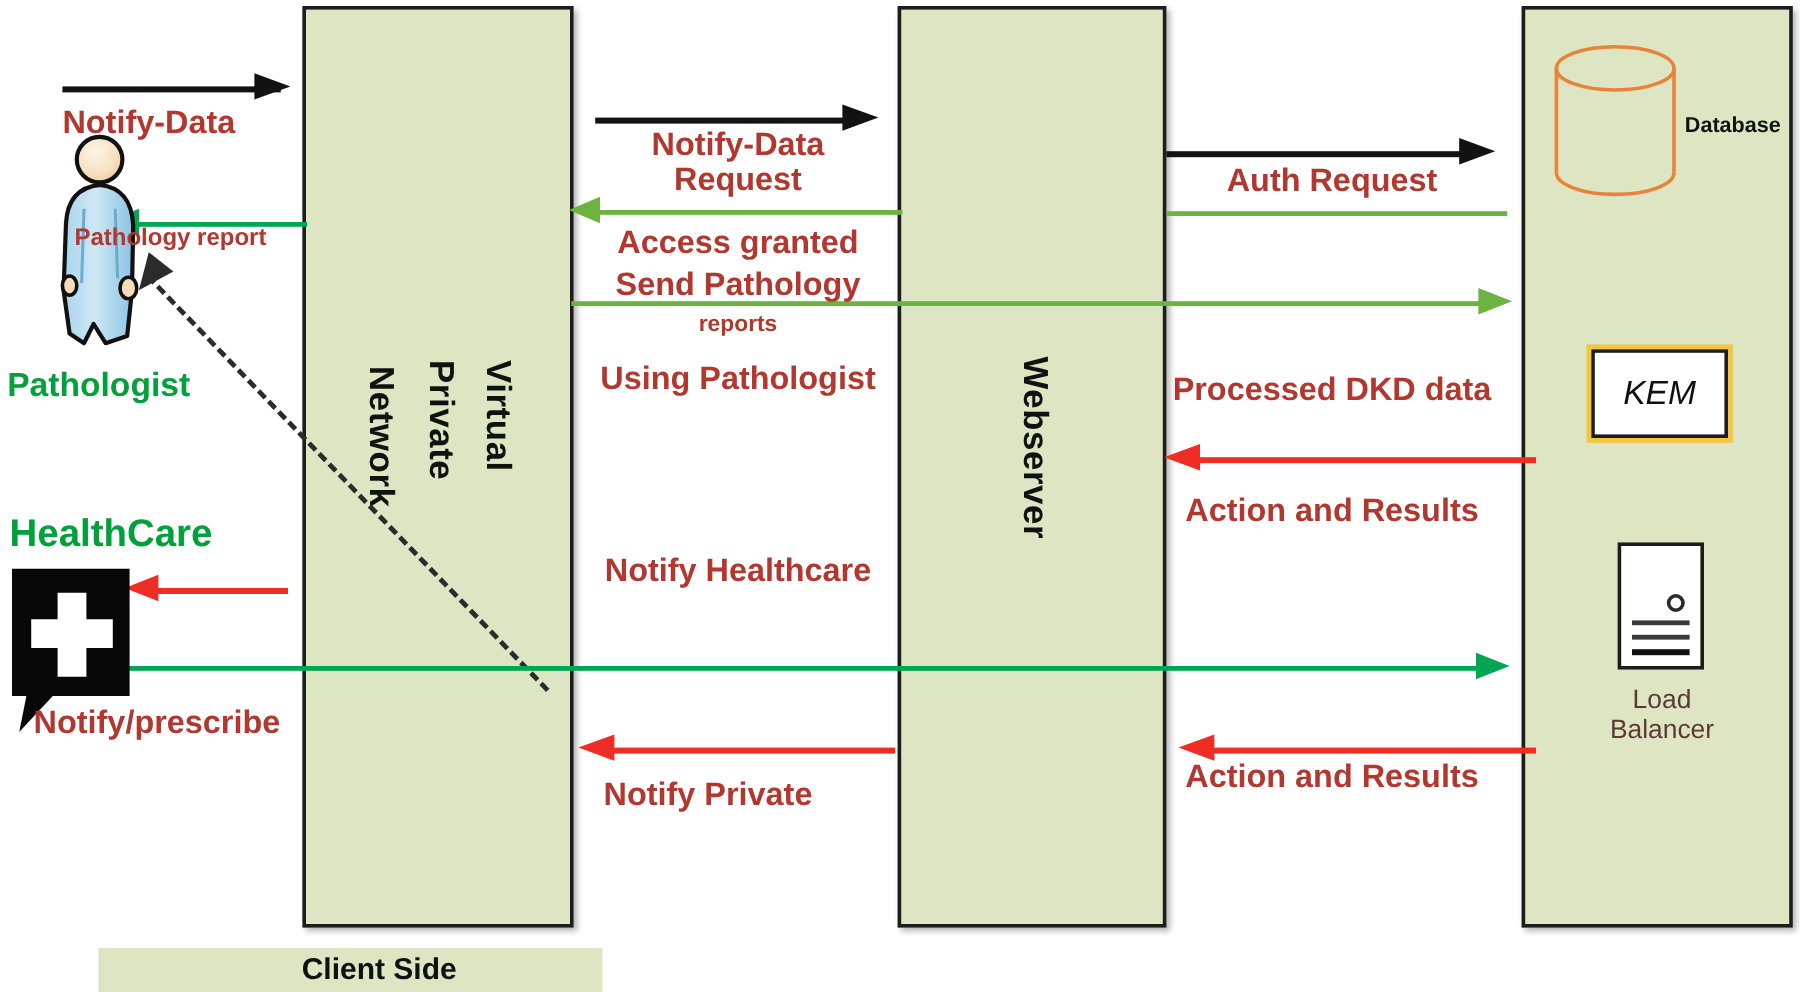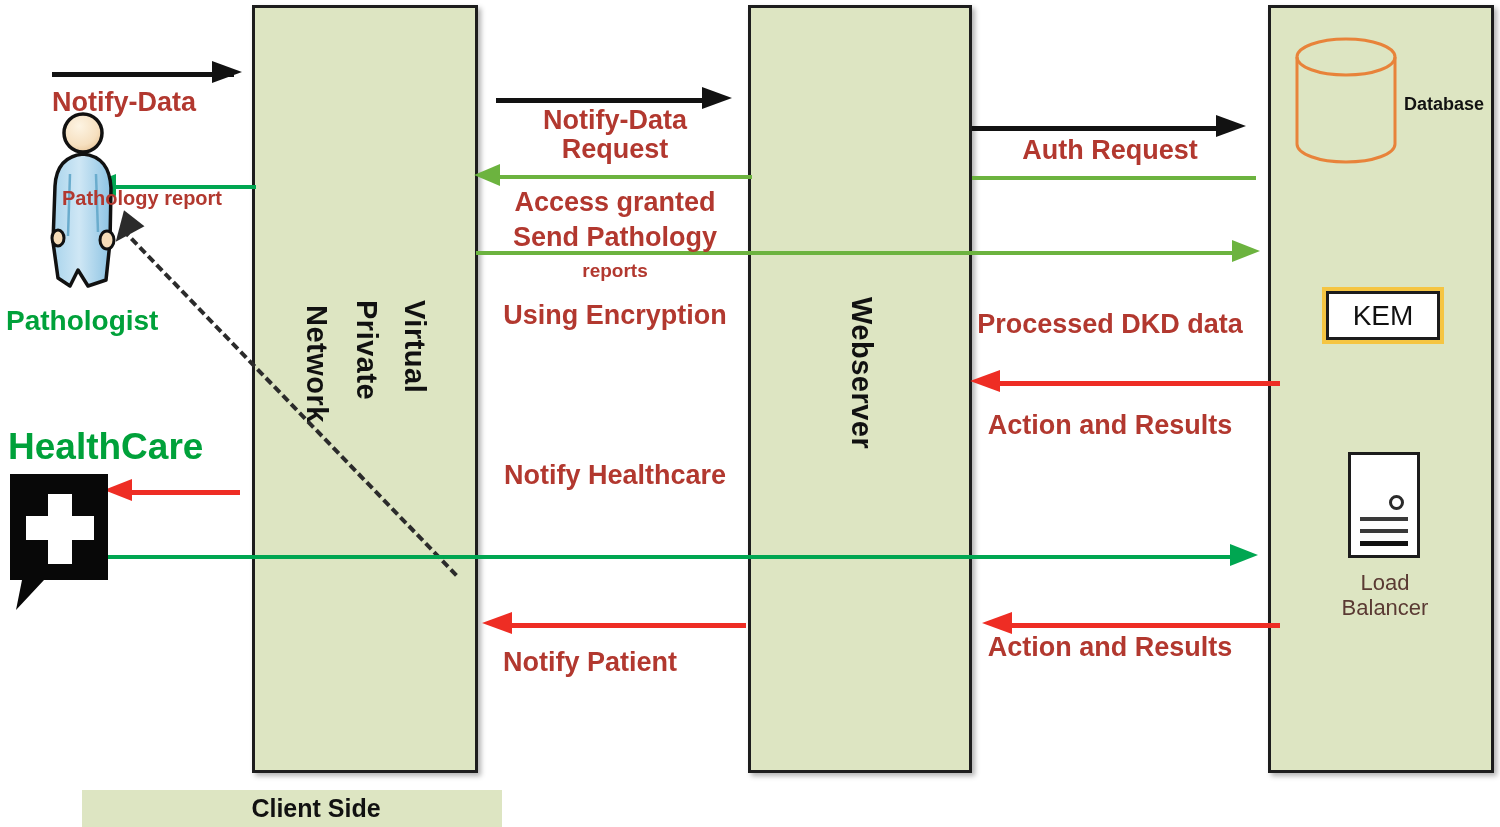--- a/index.html
+++ b/index.html
@@ -180,21 +180,21 @@
   <div class="cyl" style="left:1294px;top:36px;width:104px;height:130px;">
     <svg width="104" height="130" viewBox="0 0 104 130">
       <ellipse cx="52" cy="21" rx="49" ry="18" fill="none" stroke="#e8833a" stroke-width="3"></ellipse>
       <path d="M3 21 V108" fill="none" stroke="#e8833a" stroke-width="3"></path>
       <path d="M101 21 V108" fill="none" stroke="#e8833a" stroke-width="3"></path>
       <path d="M3 108 A49 18 0 0 0 101 108" fill="none" stroke="#e8833a" stroke-width="3"></path>
     </svg>
   </div>
   <div class="lab-black" style="left:1404px;top:94px;font-size:18px;">Database</div>
 
-  <div class="kem" style="left:1326px;top:291px;width:114px;height:49px;font-size:28px;">
+  <div class="kem" style="left:1326px;top:291px;width:114px;height:74px;font-size:28px;font-style:italic;">
     <span>KEM</span>
   </div>
 
   <div class="lb" style="left:1348px;top:452px;width:72px;height:106px;">
     <div class="dot" style="top:40px;"></div>
     <div class="bar" style="top:62px;"></div>
     <div class="bar" style="top:74px;"></div>
     <div class="bar" style="top:86px;height:5px;background:#111;"></div>
   </div>
   <div class="lb-label" style="left:1320px;top:570px;width:130px;font-size:22px;">
@@ -225,47 +225,48 @@
   </div>
 
   <div class="line" style="left:496px;top:175px;width:256px;border-top-width:4px;border-top-color:#6cb33f;"></div>
   <div class="head left" style="left:474px;top:164px;border-right:26px solid #6cb33f;"></div>
   <div class="lab c" style="left:495px;top:188px;width:240px;font-size:27px;">Access granted</div>
 
   <div class="line" style="left:476px;top:251px;width:764px;border-top-width:4px;border-top-color:#6cb33f;"></div>
   <div class="head right" style="left:1232px;top:240px;border-left:28px solid #6cb33f;"></div>
   <div class="lab c" style="left:495px;top:223px;width:240px;font-size:27px;">Send Pathology</div>
   <div class="lab c" style="left:495px;top:261px;width:240px;font-size:19px;">reports</div>
-  <div class="lab c" style="left:485px;top:301px;width:260px;font-size:27px;">Using Encryption</div>
+  <div class="lab c" style="left:485px;top:301px;width:260px;font-size:27px;">Using Pathologist</div>
 
   <div class="line" style="left:972px;top:126px;width:252px;border-top-width:5px;border-top-color:#121212;"></div>
   <div class="head right" style="left:1216px;top:115px;border-left:30px solid #121212;"></div>
   <div class="lab c" style="left:975px;top:136px;width:270px;font-size:27px;">Auth Request</div>
 
   <div class="line" style="left:972px;top:176px;width:284px;border-top-width:4px;border-top-color:#6cb33f;"></div>
 
   <div class="lab c" style="left:965px;top:262px;width:290px;font-size:27px;margin-top:48px;">Processed DKD data</div>
 
   <div class="line" style="left:996px;top:381px;width:284px;border-top-width:5px;border-top-color:#ee2d24;"></div>
   <div class="head left" style="left:970px;top:370px;border-right:30px solid #ee2d24;"></div>
   <div class="lab c" style="left:965px;top:411px;width:290px;font-size:27px;">Action and Results</div>
 
   <div class="lab c" style="left:490px;top:461px;width:250px;font-size:27px;">Notify Healthcare</div>
 
   <div class="line" style="left:128px;top:490px;width:112px;border-top-width:5px;border-top-color:#ee2d24;"></div>
   <div class="head left" style="left:104px;top:479px;border-right:28px solid #ee2d24;"></div>
 
   <div class="line" style="left:104px;top:555px;width:1134px;border-top-width:4px;border-top-color:#00a651;"></div>
   <div class="head right" style="left:1230px;top:544px;border-left:28px solid #00a651;"></div>
-
-  <div class="lab-green" style="left:8px;top:426px;font-size:37px;">HealthCare</div>
+  <div class="lab" style="left:28px;top:588px;font-size:27px;">Notify/prescribe</div>
+
+  <div class="lab-green" style="left:8px;top:426px;font-size:32px;">HealthCare</div>
 
   <div class="line" style="left:508px;top:623px;width:238px;border-top-width:5px;border-top-color:#ee2d24;"></div>
   <div class="head left" style="left:482px;top:612px;border-right:30px solid #ee2d24;"></div>
-  <div class="lab c" style="left:465px;top:648px;width:250px;font-size:27px;">Notify Patient</div>
+  <div class="lab c" style="left:465px;top:648px;width:250px;font-size:27px;">Notify Private</div>
 
   <div class="line" style="left:1008px;top:623px;width:272px;border-top-width:5px;border-top-color:#ee2d24;"></div>
   <div class="head left" style="left:982px;top:612px;border-right:30px solid #ee2d24;"></div>
   <div class="lab c" style="left:965px;top:633px;width:290px;font-size:27px;">Action and Results</div>
 
   <div class="legend" style="left:82px;top:790px;width:420px;height:37px;background:#dde5c2;font-size:25px;padding-left:48px;">
     <span>Client Side</span>
   </div>
 
 </div>

